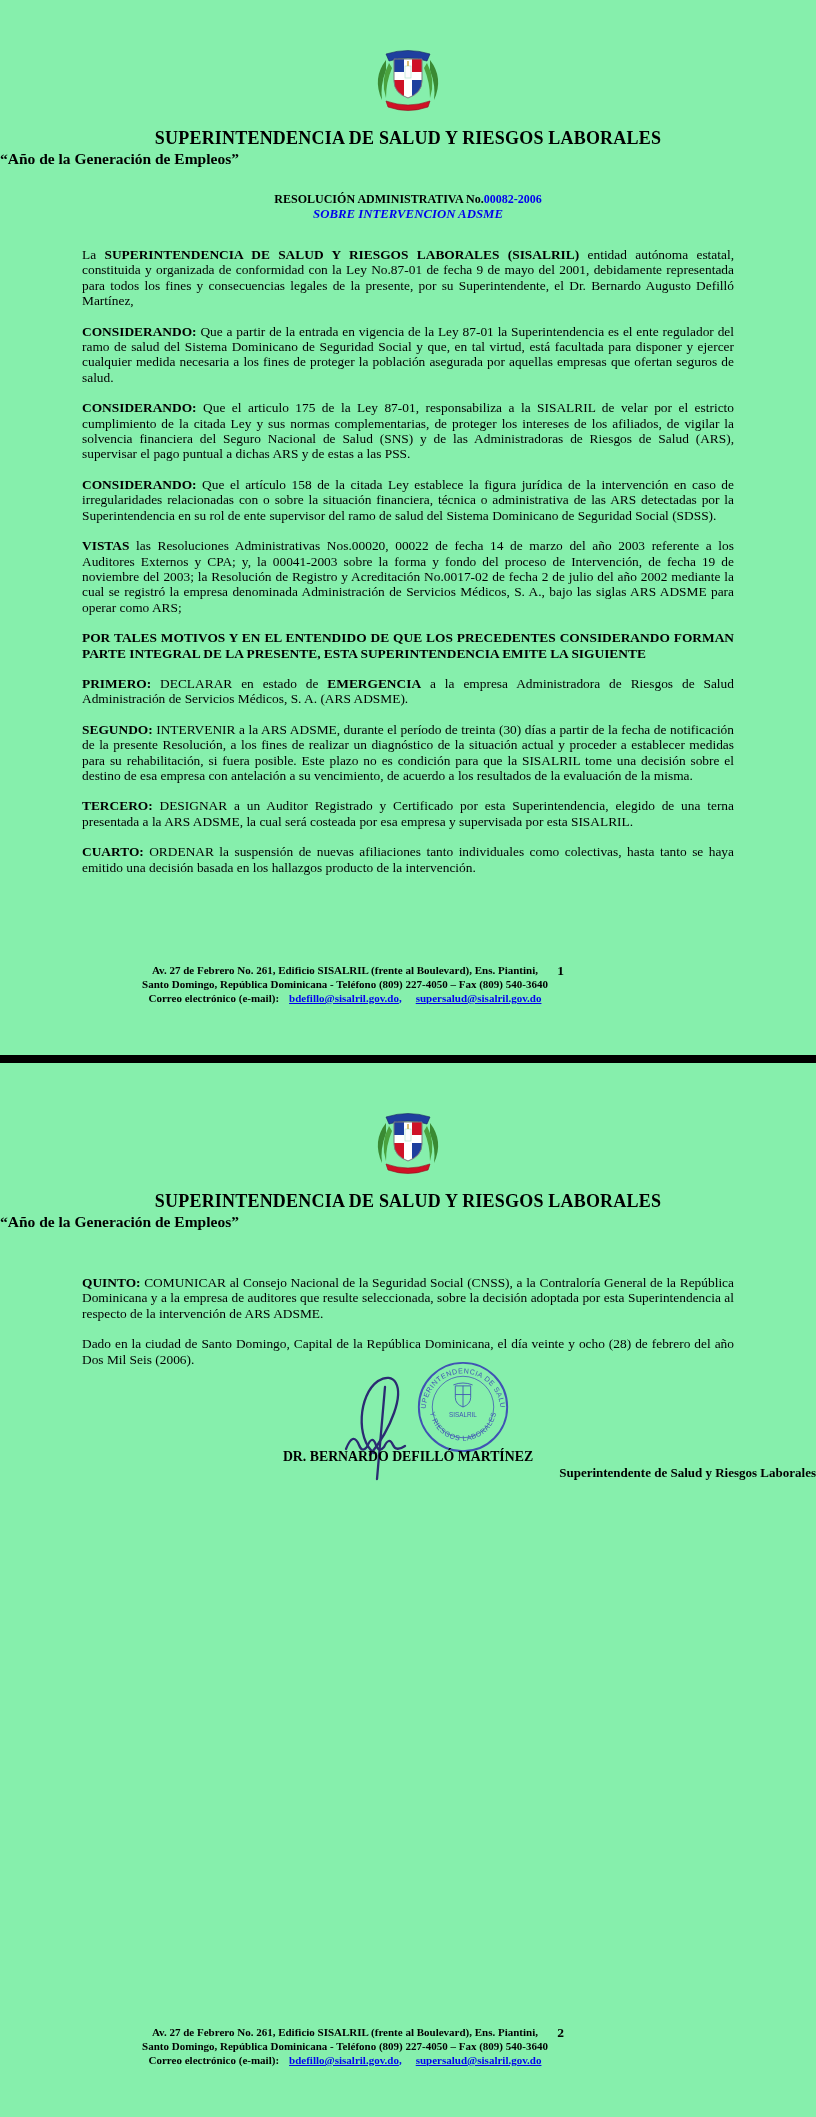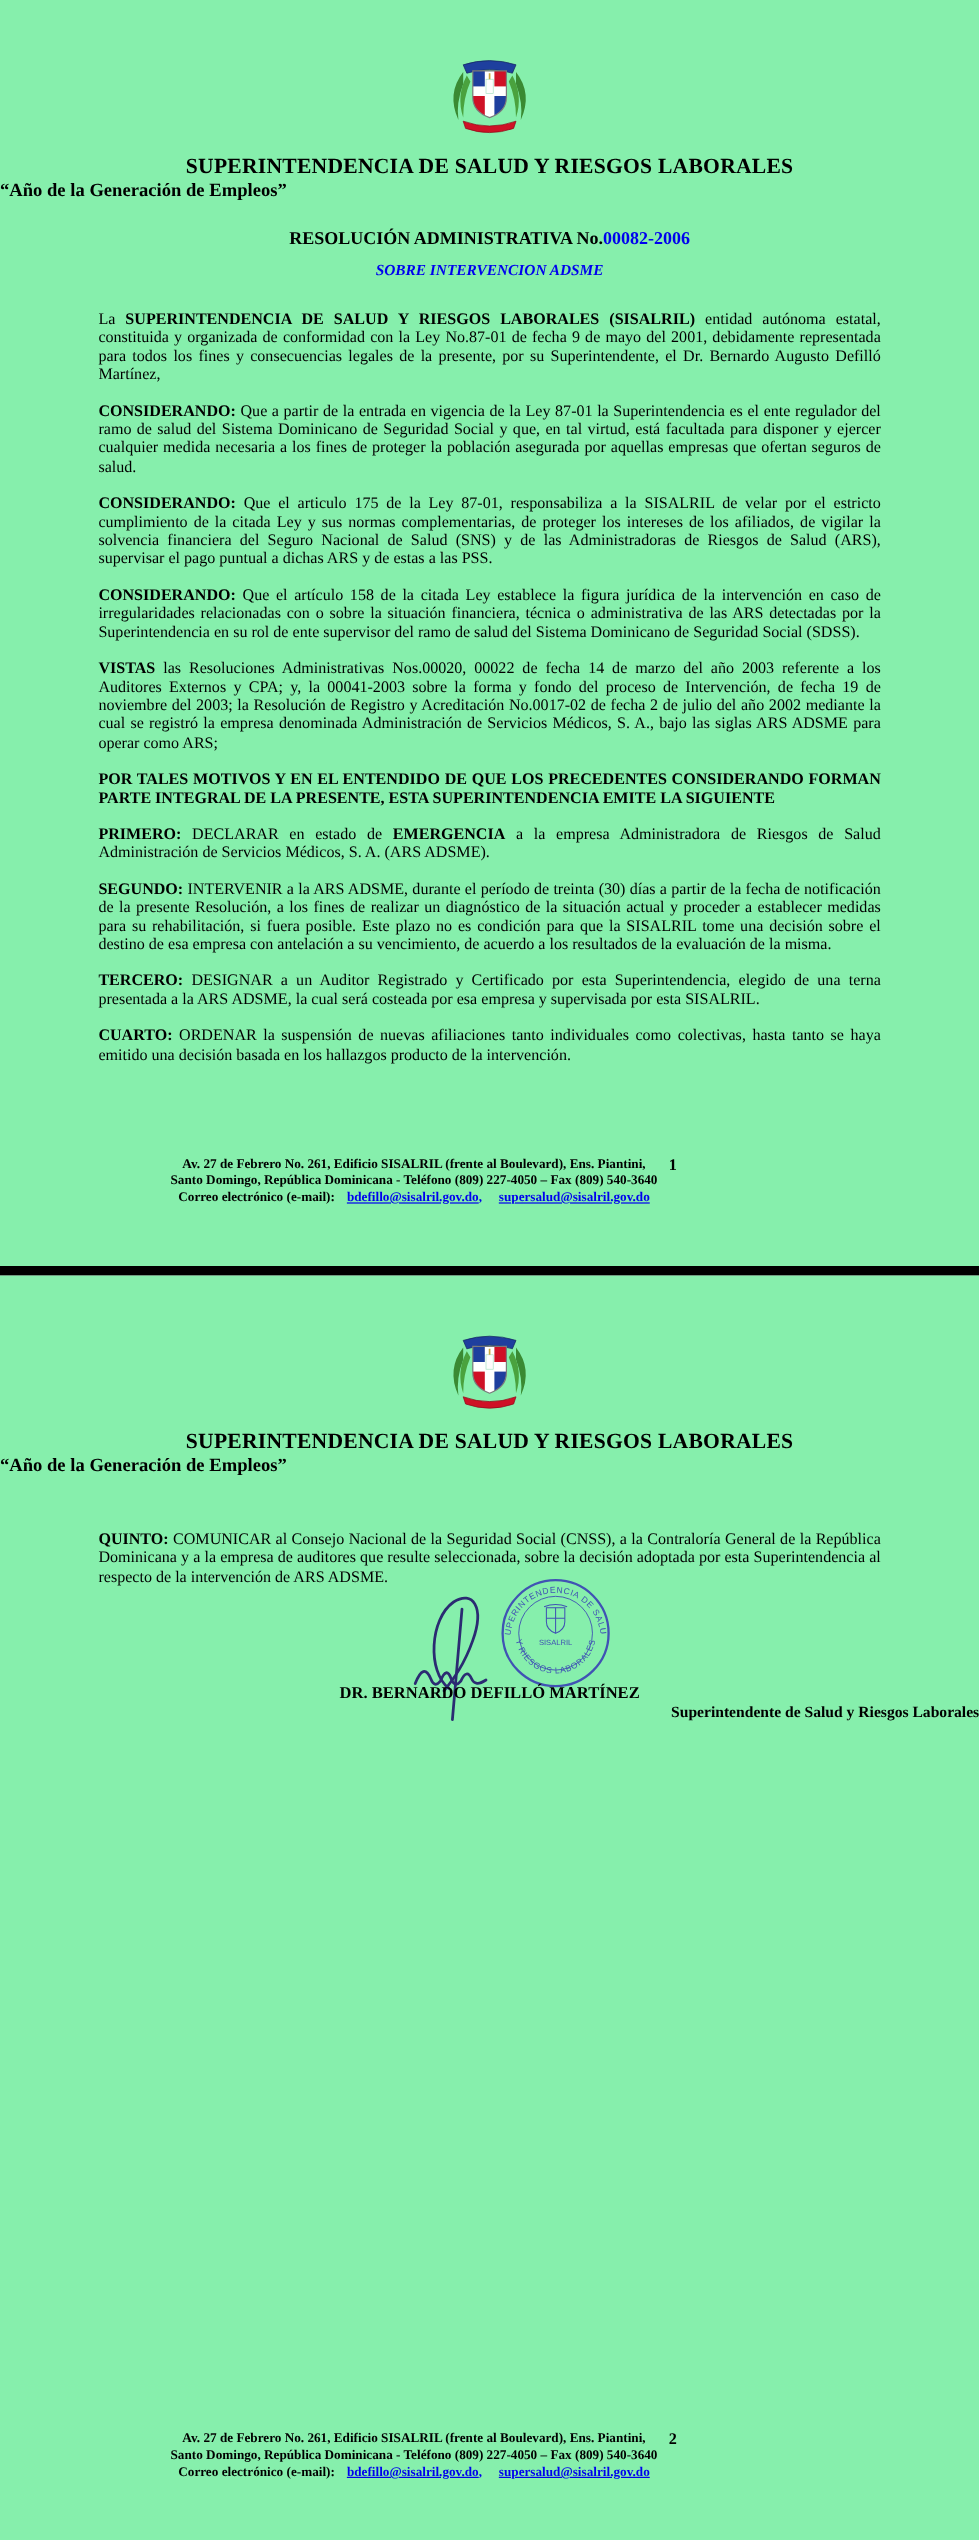--- a/index.html
+++ b/index.html
@@ -7,21 +7,21 @@
   .page{width:816px;position:relative;overflow:hidden;background:#86efac;}
   .page-1{height:1055px;}
   .page-2{height:1054px;}
   .page-divider{width:816px;height:8px;background:#000;}
 
   .coat-wrap{text-align:center;padding-top:46px;line-height:0;}
   .doc-title{margin:16px 0 0 0;text-align:center;font-weight:bold;font-size:18px;line-height:20px;letter-spacing:.2px;}
   .doc-subtitle{margin:2px 0 0 0;text-align:left;font-weight:bold;font-size:15.5px;line-height:18px;}
 
   .res-block{margin-top:24px;text-align:center;}
-  .res-line{font-weight:bold;font-size:15px;line-height:15px;margin:11px;}
+  .res-line{font-weight:bold;font-size:12px;line-height:15px;margin:0;}
   .res-num{color:#0000ee;}
   .res-subject{font-weight:bold;font-style:italic;color:#0000ee;font-size:12.8px;line-height:15px;margin:0;}
 
   .body-col{padding:0 79px 0 82px;}
   .body-para{font-size:13.4px;line-height:15.4px;text-align:justify;margin:15px 3px 0 0;}
   .first-para{margin-top:25px;}
   .res-heading{margin:19px 0 4px 0;text-align:center;font-weight:bold;font-style:italic;font-size:13.4px;}
 
   .footer{position:absolute;left:0;bottom:50px;width:660px;}
   .footer-text{text-align:center;padding-left:30px;font-weight:bold;font-size:11px;line-height:14px;}
@@ -130,20 +130,21 @@
       <path d="M38 13 h28 v22 q0 12 -14 17 q-14 -5 -14 -17 Z" fill="none" stroke="#7a7a7a" stroke-width="1"></path>
       <path d="M30 55 Q52 63 74 55 L72 61 Q52 68 32 61 Z" fill="#cf1126" stroke="#8e0c1b" stroke-width="0.6"></path>
     </svg>
   </div>
 
   <p class="doc-title">SUPERINTENDENCIA DE SALUD Y RIESGOS LABORALES</p>
   <p class="doc-subtitle">“Año de la Generación de Empleos”</p>
 
   <div class="body-col">
     <p class="body-para p2-first"><span style="font-weight: bold;">QUINTO: </span><span>COMUNICAR al Consejo Nacional de la Seguridad Social (CNSS), a la Contraloría General de la República Dominicana y a la empresa de auditores que resulte seleccionada, sobre la decisión adoptada por esta Superintendencia al respecto de la intervención de ARS ADSME.</span></p>
+    <p class="body-para"><span>Dado en la ciudad de Santo Domingo, Capital de la República Dominicana, el día veinte y ocho (28) de febrero del año Dos Mil Seis (2006).</span></p>
   </div>
 
   <div class="signature-area">
     <svg class="sig-svg" width="120" height="112" viewBox="0 0 120 112">
       <g fill="none" stroke="#2b2b72" stroke-width="2.3" stroke-linecap="round">
         <path d="M44 84 C 26 70, 28 26, 48 12 C 64 2, 74 16, 64 44 C 57 64, 48 76, 40 86"></path>
         <path d="M16 80 q 7 -18 13 -4 q 3 8 8 2 q 5 -13 9 -2 q 3 8 8 2 q 5 -11 9 -2 q 3 7 12 1"></path>
         <path d="M55 18 L 47 110"></path>
       </g>
     </svg>

